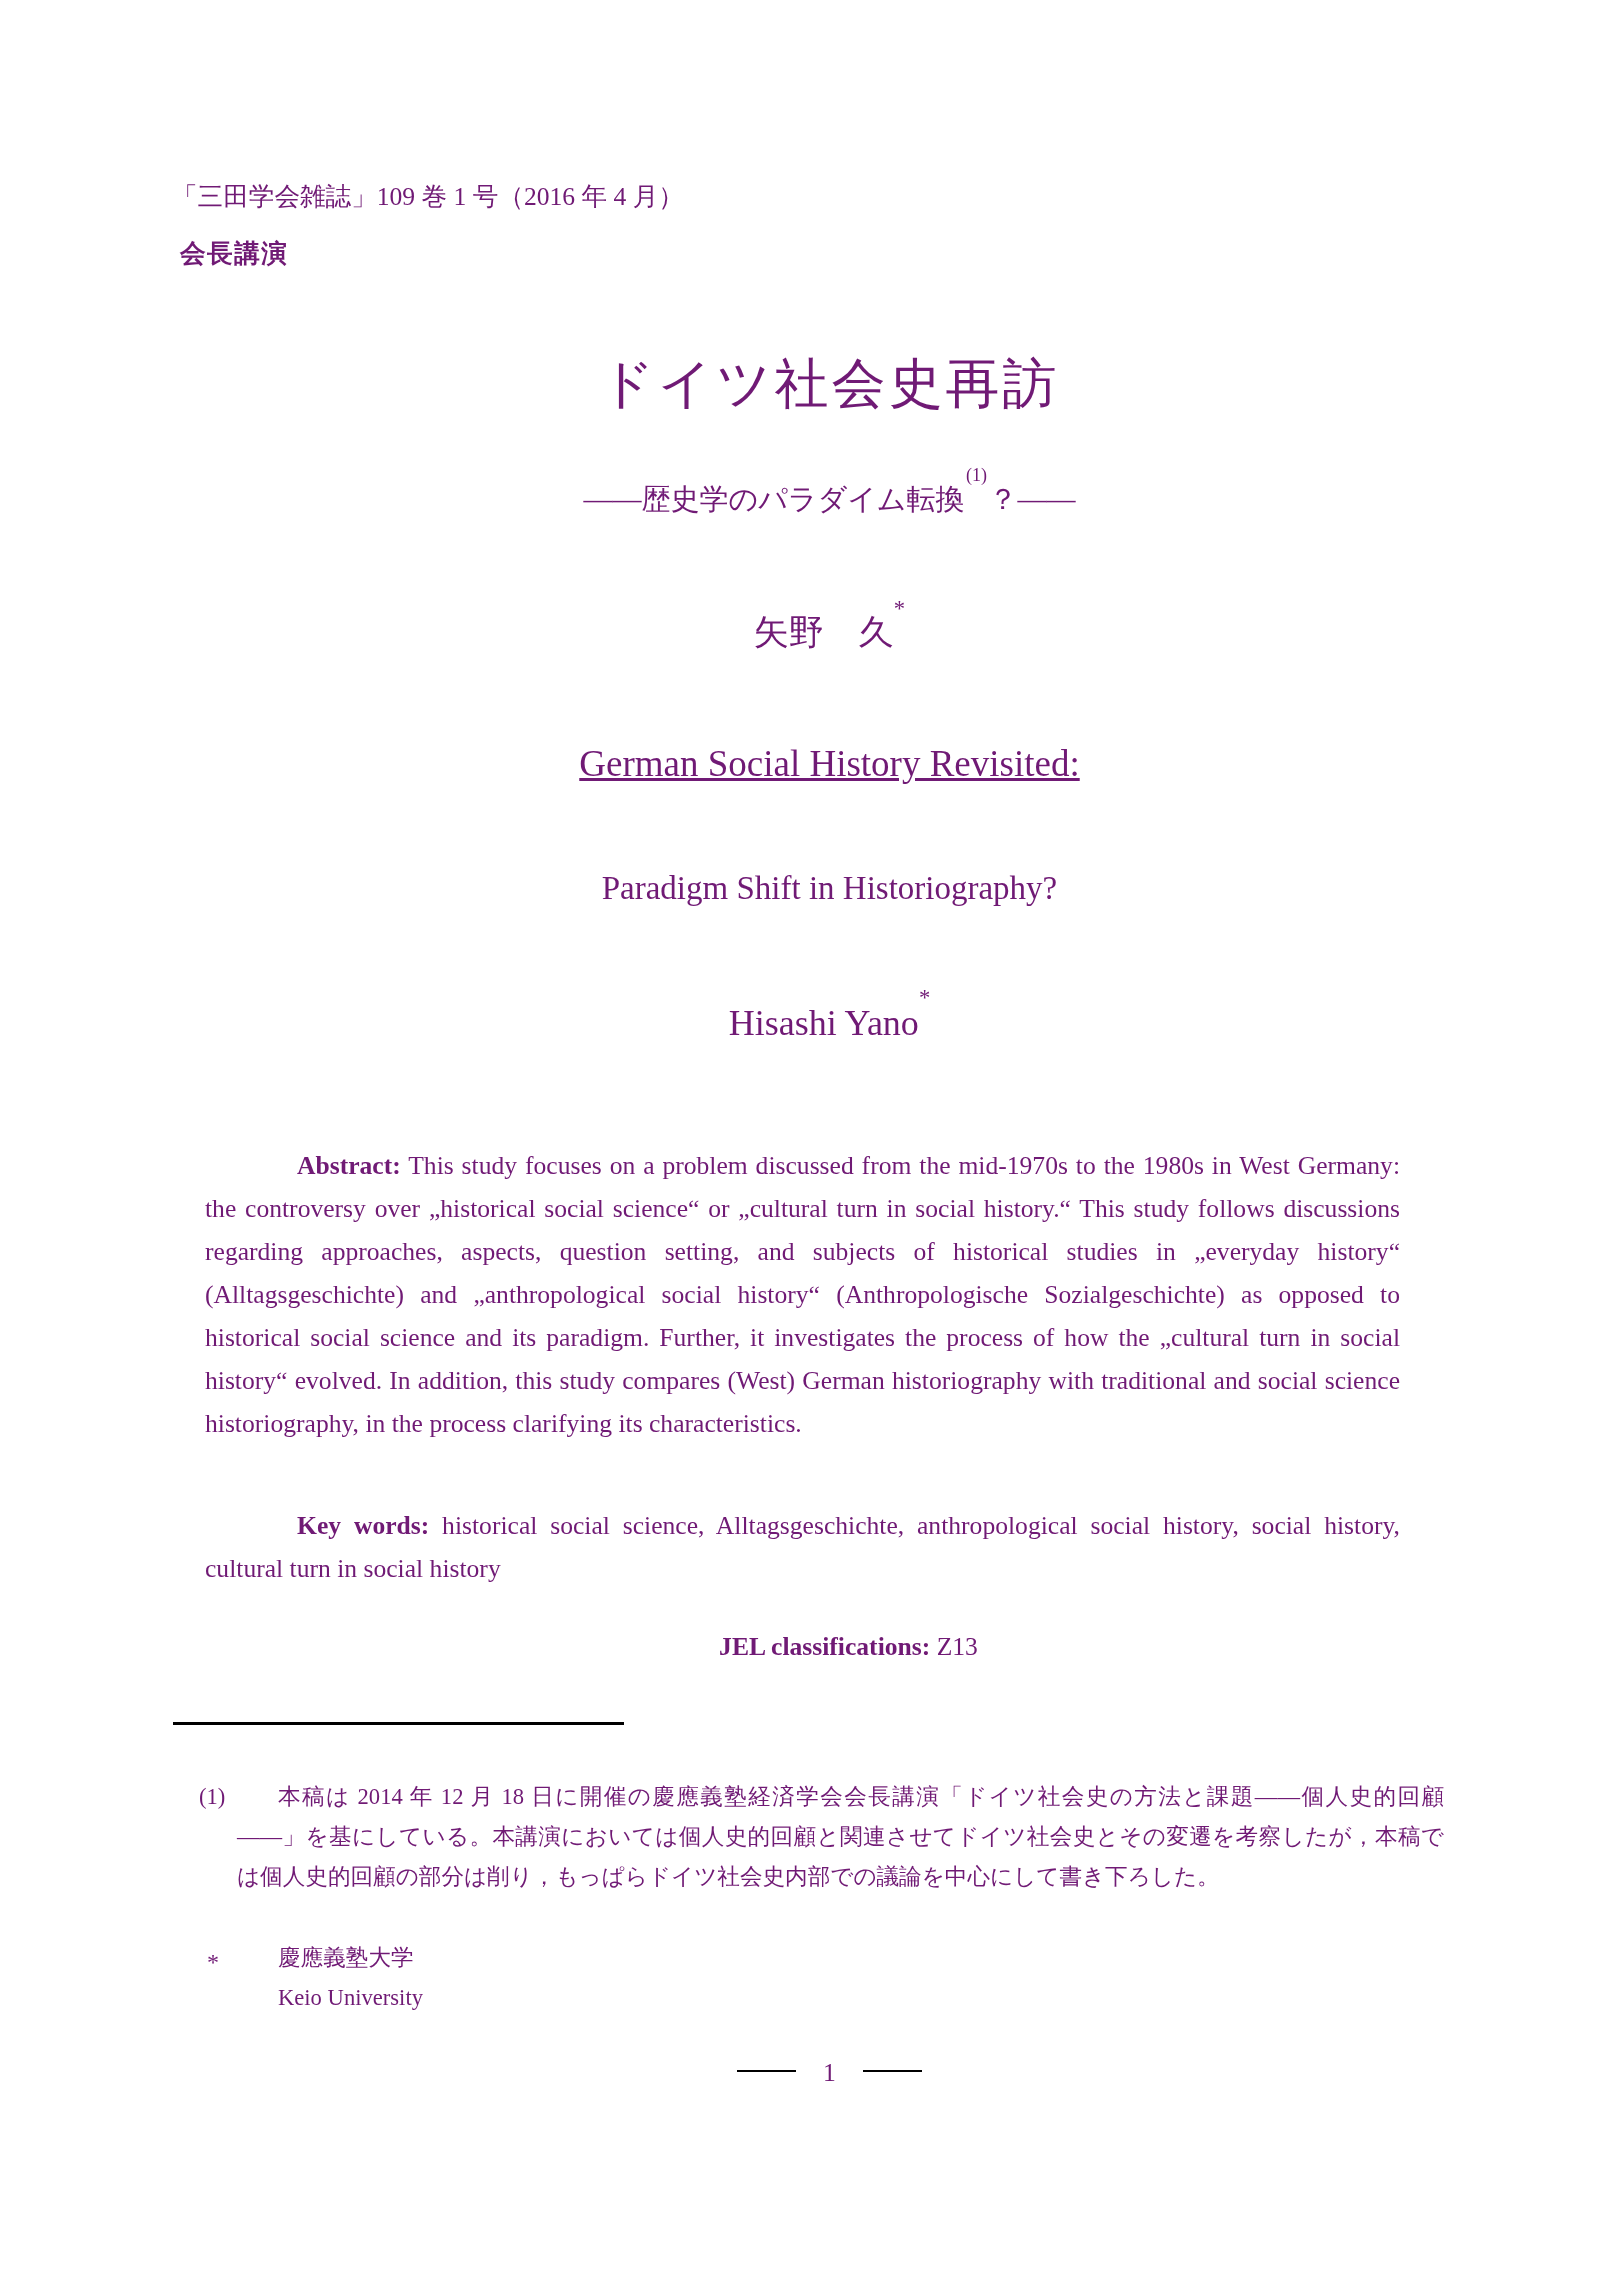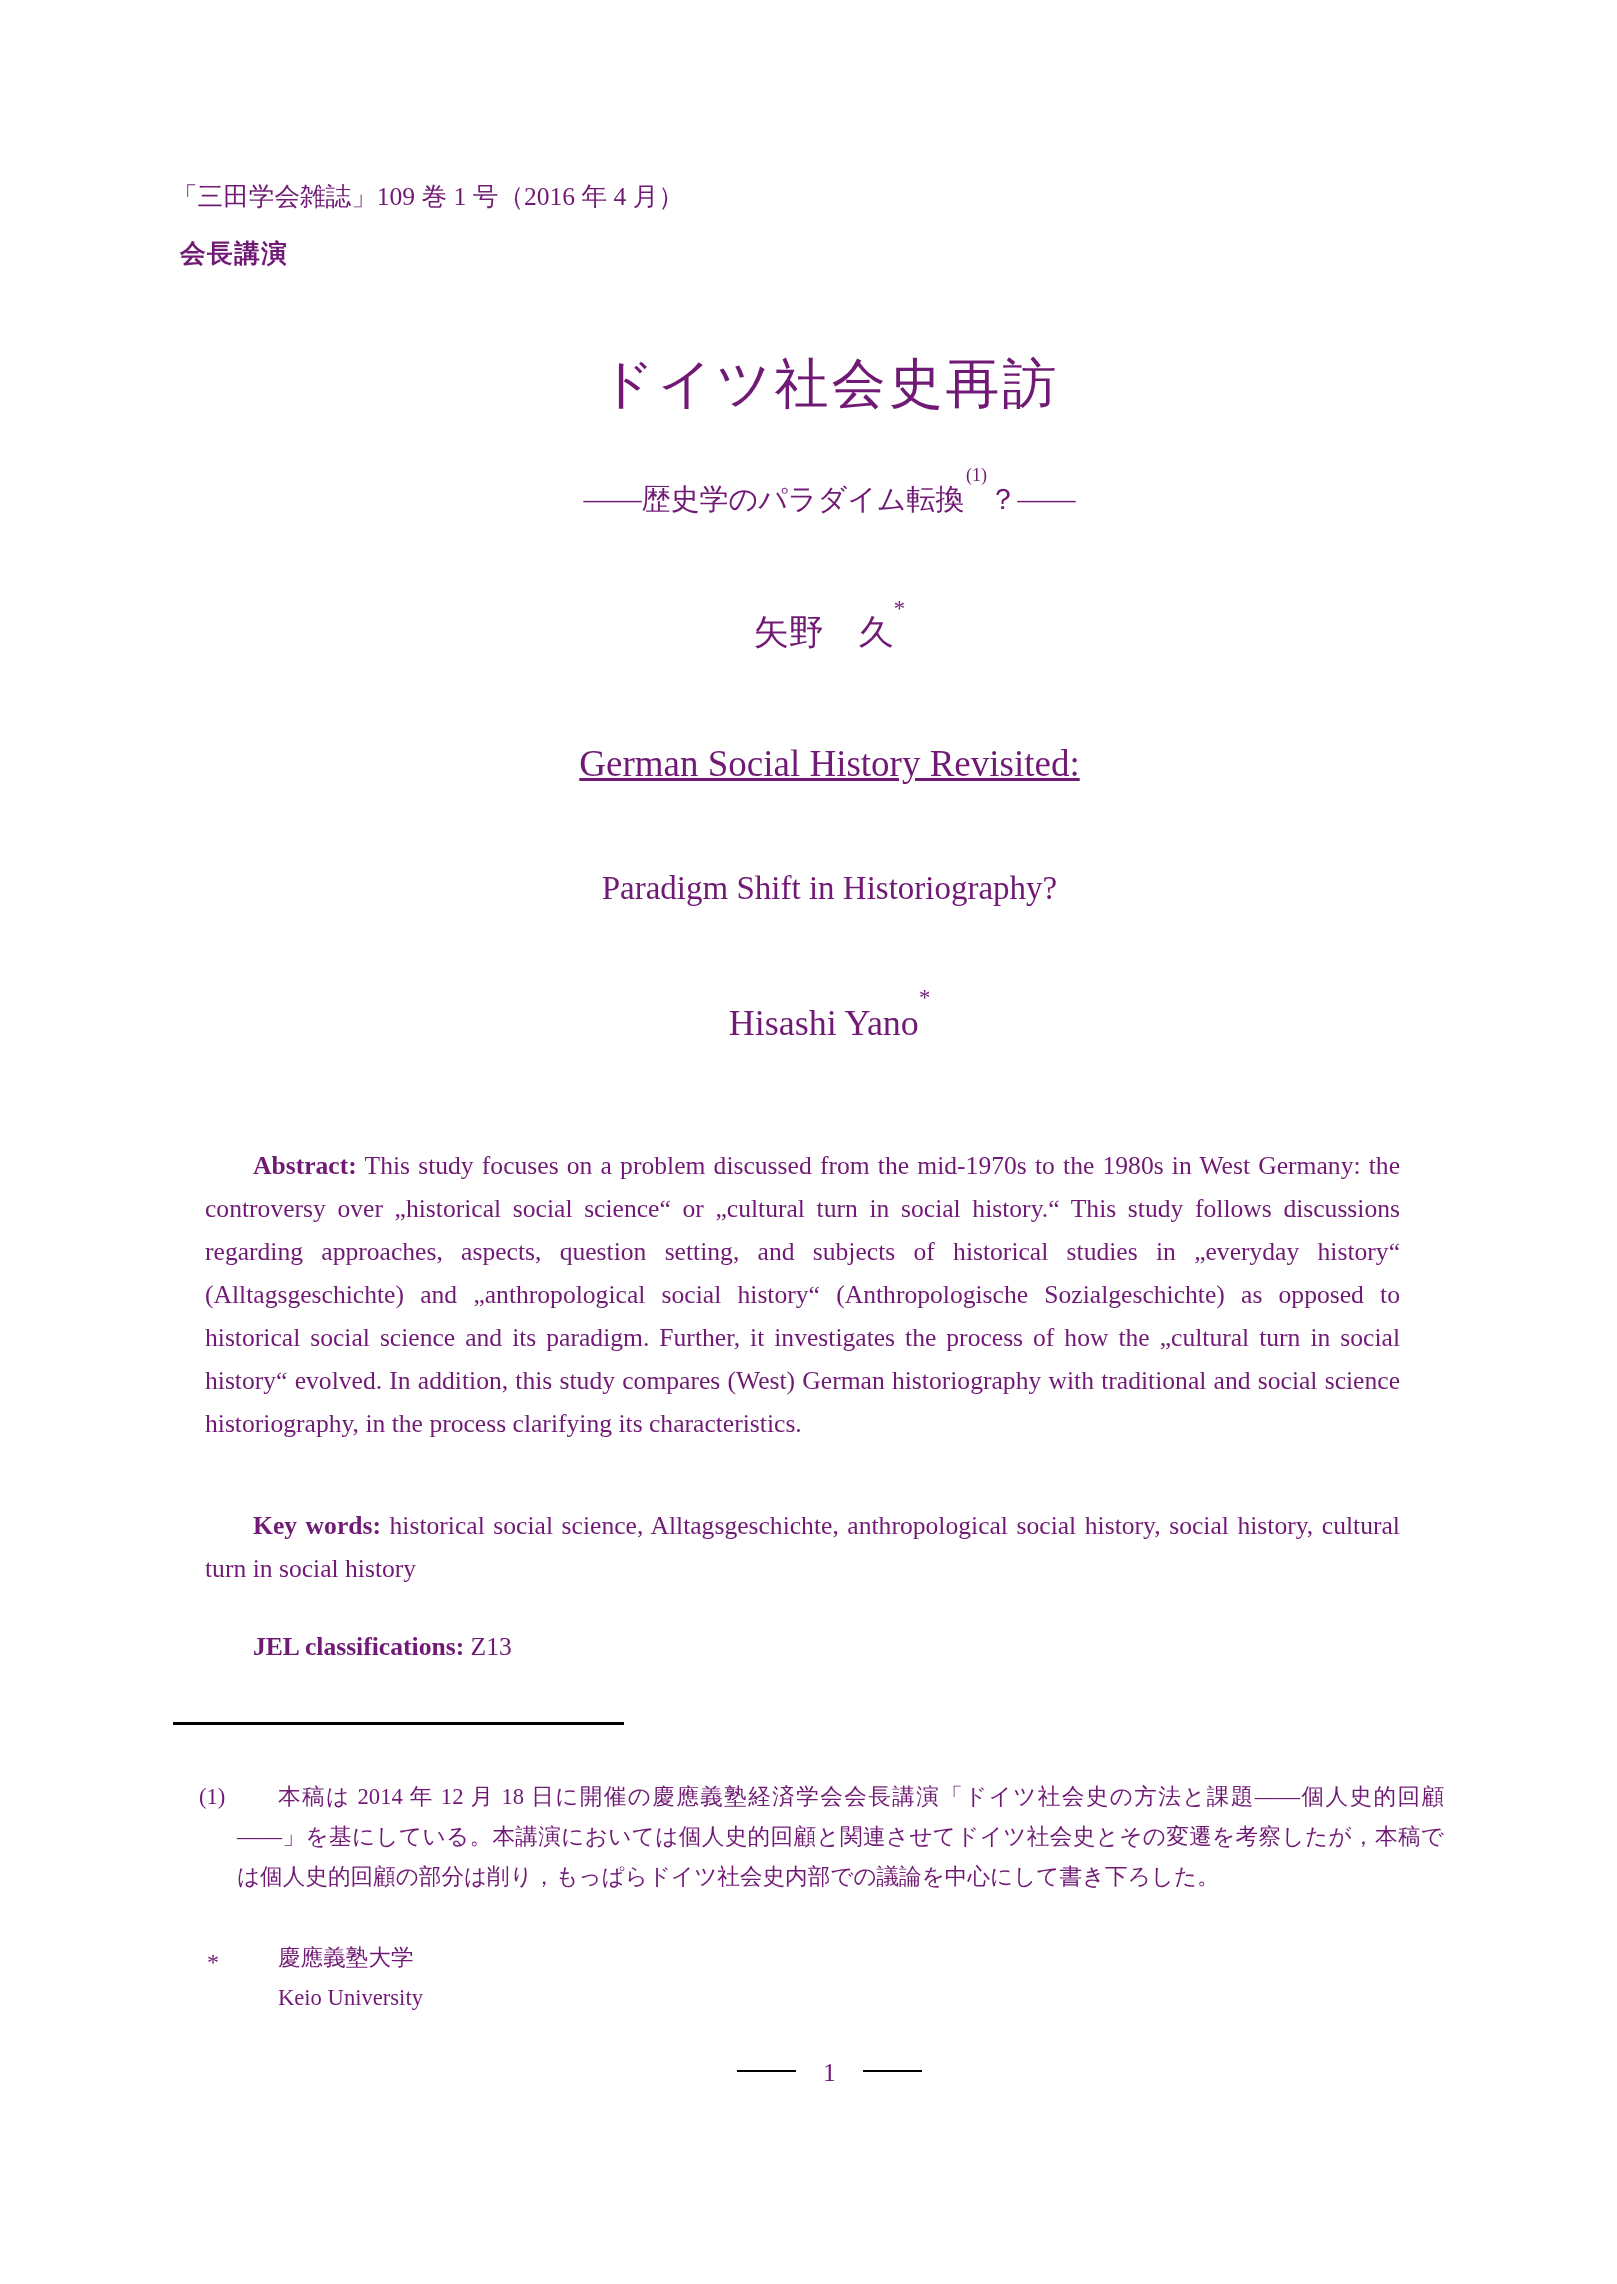--- a/index.html
+++ b/index.html
@@ -35,22 +35,22 @@
   .author-en { top: 1002px; font-size: 36px; }
   .author-en .note-sup { font-size: 22.6px; position: relative; top: -0.75em; }
 
   .body-block {
     left: 205px; width: 1195px;
     font-size: 25.6px; line-height: 43px;
     text-align: justify;
   }
   .abstract-block { top: 1118px; text-indent: 48px; }
   .keywords-block { top: 1478px; text-indent: 48px; }
-  .jel-block { top: 1599px; text-indent: 48px; text-align: left; }
-  .bold-label { font-weight: bold; }
+  .jel-block { top: 1599px; text-indent: 48px; text-align: center; }
+  .bold-label { font-weight: bold; margin-left: 44px; }
 
   .footnote-rule { top: 1722px; left: 173px; width: 451px; height: 3px; background: #000; }
 
   .footnote-1 {
     top: 1754px; left: 173px; width: 1271px;
     font-size: 22.6px; line-height: 40px;
     text-align: justify;
     padding-left: 64px; box-sizing: border-box;
     text-indent: 41px;
   }

